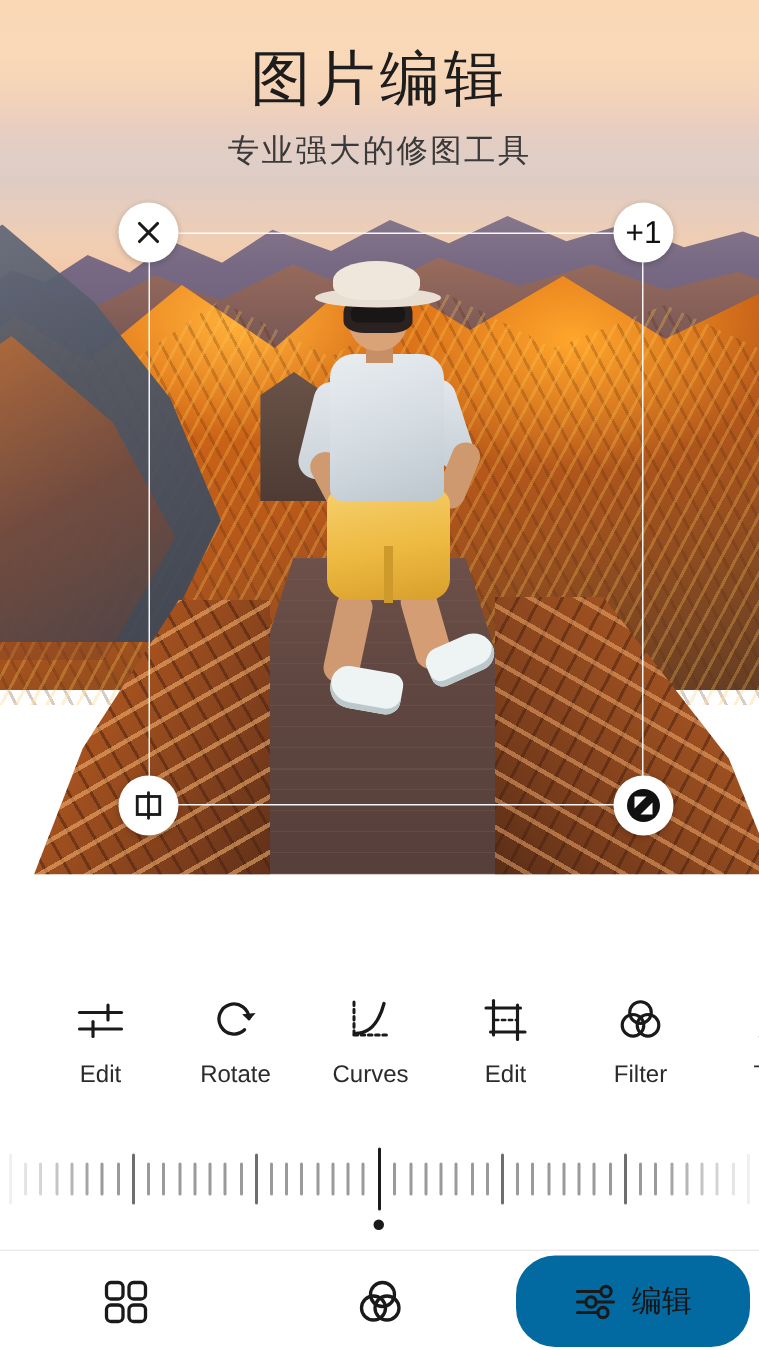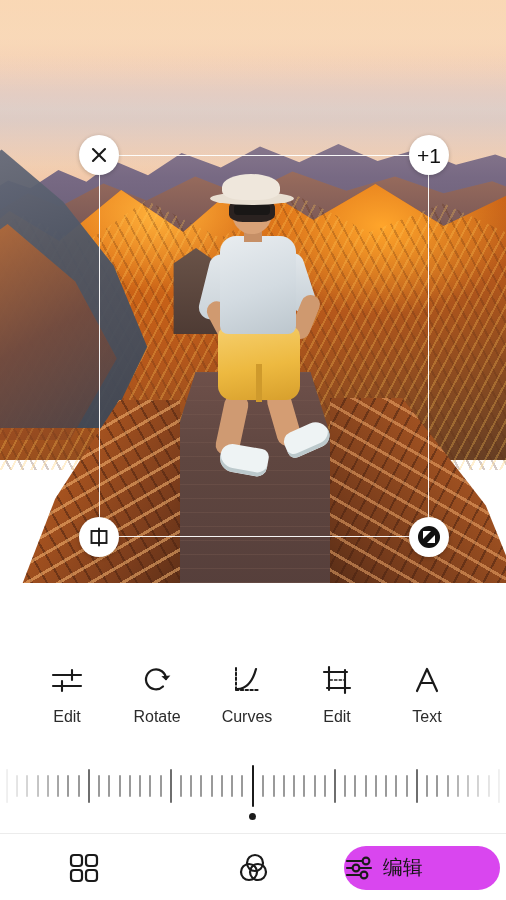--- a/index.html
+++ b/index.html
@@ -354,25 +354,25 @@
     width: 506px; height: 67px;
     border-top: 1px solid #ececec;
     display: flex;
     align-items: center;
   }
   .nav-slot {
     flex: 1;
     display: flex; align-items: center; justify-content: center;
   }
   .nav-pill {
-    display: flex; align-items: center; justify-content: flex-start;
+    display: flex; align-items: center; justify-content: center;
     gap: 9px;
-    background: #d946ef;
+    background: #0369a1;
     border-radius: 26px;
-    height: 44px;
+    height: 61px;
     width: 156px;
   }
   .nav-pill-label {
     font-size: 20px; color: #161616;
   }
   svg { display: block; }
 </style>
 </head>
 <body>
 
@@ -410,20 +410,24 @@
       <div class="p-shirt"></div>
       <div class="p-neck"></div>
       <div class="p-head"></div>
       <div class="p-hair"></div>
       <div class="p-glass"></div>
       <div class="p-hat-brim"></div>
       <div class="p-hat"></div>
     </div>
   </div>
 
+  <div class="titles">
+    <div class="title-main">图片编辑</div>
+    <div class="title-sub">专业强大的修图工具</div>
+  </div>
 
   <div class="sel-frame"></div>
 
   <div class="handle h-tl">
     <span>
       <svg width="20" height="20" viewBox="0 0 20 20">
         <line x1="4" y1="4" x2="16" y2="16" stroke="#1a1a1a" stroke-width="2.1" stroke-linecap="round"></line>
         <line x1="16" y1="4" x2="4" y2="16" stroke="#1a1a1a" stroke-width="2.1" stroke-linecap="round"></line>
       </svg>
     </span>
@@ -497,20 +501,30 @@
             <line x1="8" y1="2" x2="8" y2="25" stroke="#1a1a1a" stroke-width="2.1" stroke-linecap="round"></line>
             <line x1="3" y1="7" x2="26" y2="7" stroke="#1a1a1a" stroke-width="2.1" stroke-linecap="round"></line>
             <line x1="24" y1="5" x2="24" y2="28" stroke="#1a1a1a" stroke-width="2.1" stroke-linecap="round"></line>
             <line x1="6" y1="23" x2="29" y2="23" stroke="#1a1a1a" stroke-width="2.1" stroke-linecap="round"></line>
             <line x1="9" y1="15" x2="23" y2="15" stroke="#1a1a1a" stroke-width="1.6" stroke-dasharray="2.3 2.3" stroke-linecap="round"></line>
           </svg>
         </div>
         <div class="tool-label">Edit</div>
       </div>
 
+      <div class="tool">
+        <div class="tool-ico">
+          <svg width="34" height="30" viewBox="0 0 34 30">
+            <circle cx="17" cy="10" r="7.2" fill="none" stroke="#1a1a1a" stroke-width="2.1"></circle>
+            <circle cx="12" cy="18.5" r="7.2" fill="none" stroke="#1a1a1a" stroke-width="2.1"></circle>
+            <circle cx="22" cy="18.5" r="7.2" fill="none" stroke="#1a1a1a" stroke-width="2.1"></circle>
+          </svg>
+        </div>
+        <div class="tool-label">Filter</div>
+      </div>
 
       <div class="tool">
         <div class="tool-ico">
           <svg width="32" height="30" viewBox="0 0 32 30">
             <path d="M6 26 L16 4 L26 26" fill="none" stroke="#1a1a1a" stroke-width="2.2" stroke-linecap="round" stroke-linejoin="round"></path>
             <line x1="10" y1="18" x2="22" y2="18" stroke="#1a1a1a" stroke-width="2.2" stroke-linecap="round"></line>
           </svg>
         </div>
         <div class="tool-label">Text</div>
       </div>

